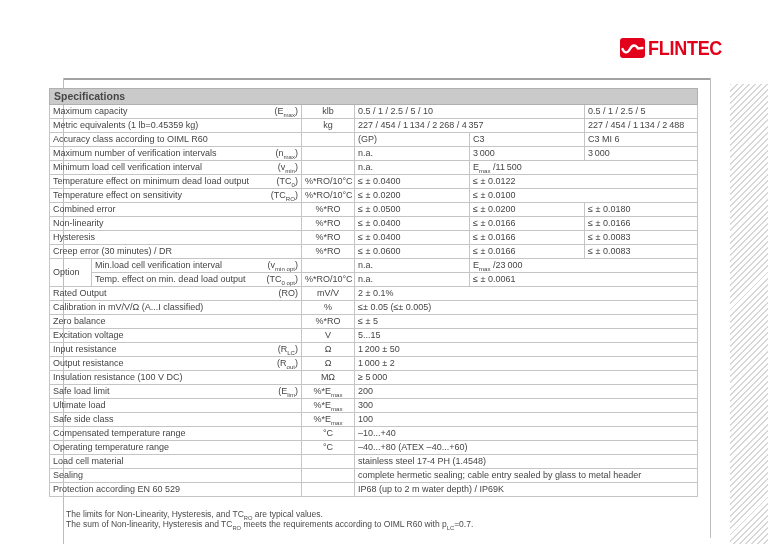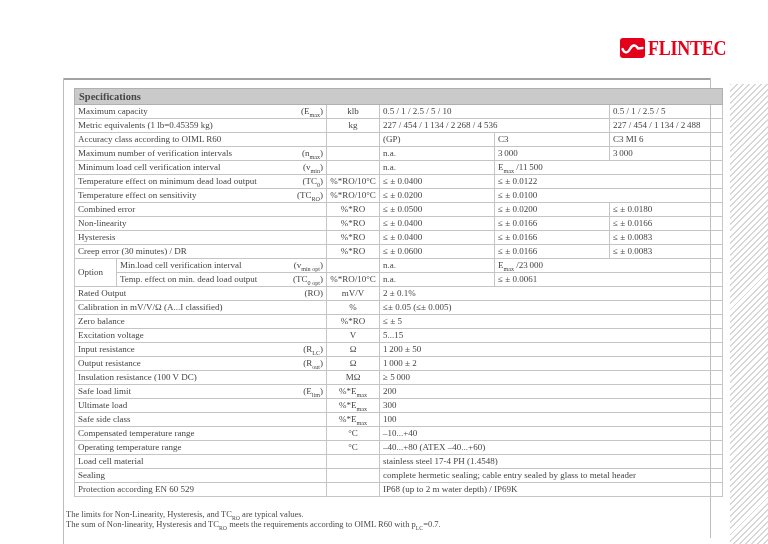--- a/index.html
+++ b/index.html
@@ -1,18 +1,18 @@
 <!DOCTYPE html>
 <html><head>
 <meta charset="utf-8">
 <style>
   html,body { margin:0; padding:0; background:#fff; }
   .page {
     position:relative; width:768px; height:544px; background:#ffffff;
-    font-family:Liberation Serif, serif; overflow:hidden; color:#454545;
+    font-family:Liberation Sans, sans-serif; overflow:hidden; color:#454545;
   }
 
   
   .logo { position:absolute; top:37px; left:620px; height:21px; display:flex; align-items:center; }
   .logo-mark { width:25px; height:20px; background:#e2001a; border-radius:3px; flex:0 0 auto; }
   .logo-mark svg { display:block; width:25px; height:20px; }
   .logo-text {
     color:#e2001a; font-weight:bold; font-size:20px; line-height:20px;
     letter-spacing:-0.3px; transform:scaleX(0.9); transform-origin:left center;
     margin-left:3px; white-space:nowrap;
@@ -22,21 +22,21 @@
   .hrule   { position:absolute; left:63px; top:78px; width:648px; height:2px; background:#a3a3a3; }
   .vline-l { position:absolute; left:63px;  top:78px; width:1px; height:466px; background:#bcbcbc; }
   .vline-r { position:absolute; left:710px; top:78px; width:1px; height:460px; background:#bcbcbc; }
   .stripes {
     position:absolute; left:730px; top:84px; width:38px; height:460px;
     background:repeating-linear-gradient(135deg,#d7d7d7 0 1.4px,#ffffff 1.4px 4.3px);
   }
 
   
   table.specs {
-    position:absolute; left:74px; top:88px; width:648px;
+    position:absolute; left:49px; top:88px; width:648px;
     border-collapse:collapse; table-layout:fixed;
     font-size:9px; line-height:11px; color:#454545;
   }
   table.specs td {
     border:1px solid #c5c5c5; padding:0 3px; height:13px;
     overflow:hidden; white-space:nowrap; vertical-align:middle;
   }
   table.specs thead td {
     background:#cacaca; border:1px solid #b0b0b0;
     font-weight:bold; font-size:10.5px; color:#474747; height:15px; padding-left:4px;
@@ -90,21 +90,21 @@
     <tbody>
         <tr>
           <td class="c-label" colspan="2"><span class="sym">(E<sub>max</sub>)</span><span>Maximum capacity</span></td>
           <td class="c-unit">klb</td>
           <td class="c-val" colspan="2">0.5 / 1 / 2.5 / 5 / 10</td>
           <td class="c-val" colspan="1">0.5 / 1 / 2.5 / 5</td>
         </tr>
         <tr>
           <td class="c-label" colspan="2"><span>Metric equivalents (1 lb=0.45359 kg)</span></td>
           <td class="c-unit">kg</td>
-          <td class="c-val" colspan="2">227 / 454 / 1 134 / 2 268 / 4 536</td>
+          <td class="c-val" colspan="2">227 / 454 / 1 134 / 2 268 / 4 357</td>
           <td class="c-val" colspan="1">227 / 454 / 1 134 / 2 488</td>
         </tr>
         <tr>
           <td class="c-label" colspan="2"><span>Accuracy class according to OIML R60</span></td>
           <td class="c-unit"></td>
           <td class="c-val" colspan="1">(GP)</td>
           <td class="c-val" colspan="1">C3</td>
           <td class="c-val" colspan="1">C3 MI 6</td>
         </tr>
         <tr>

